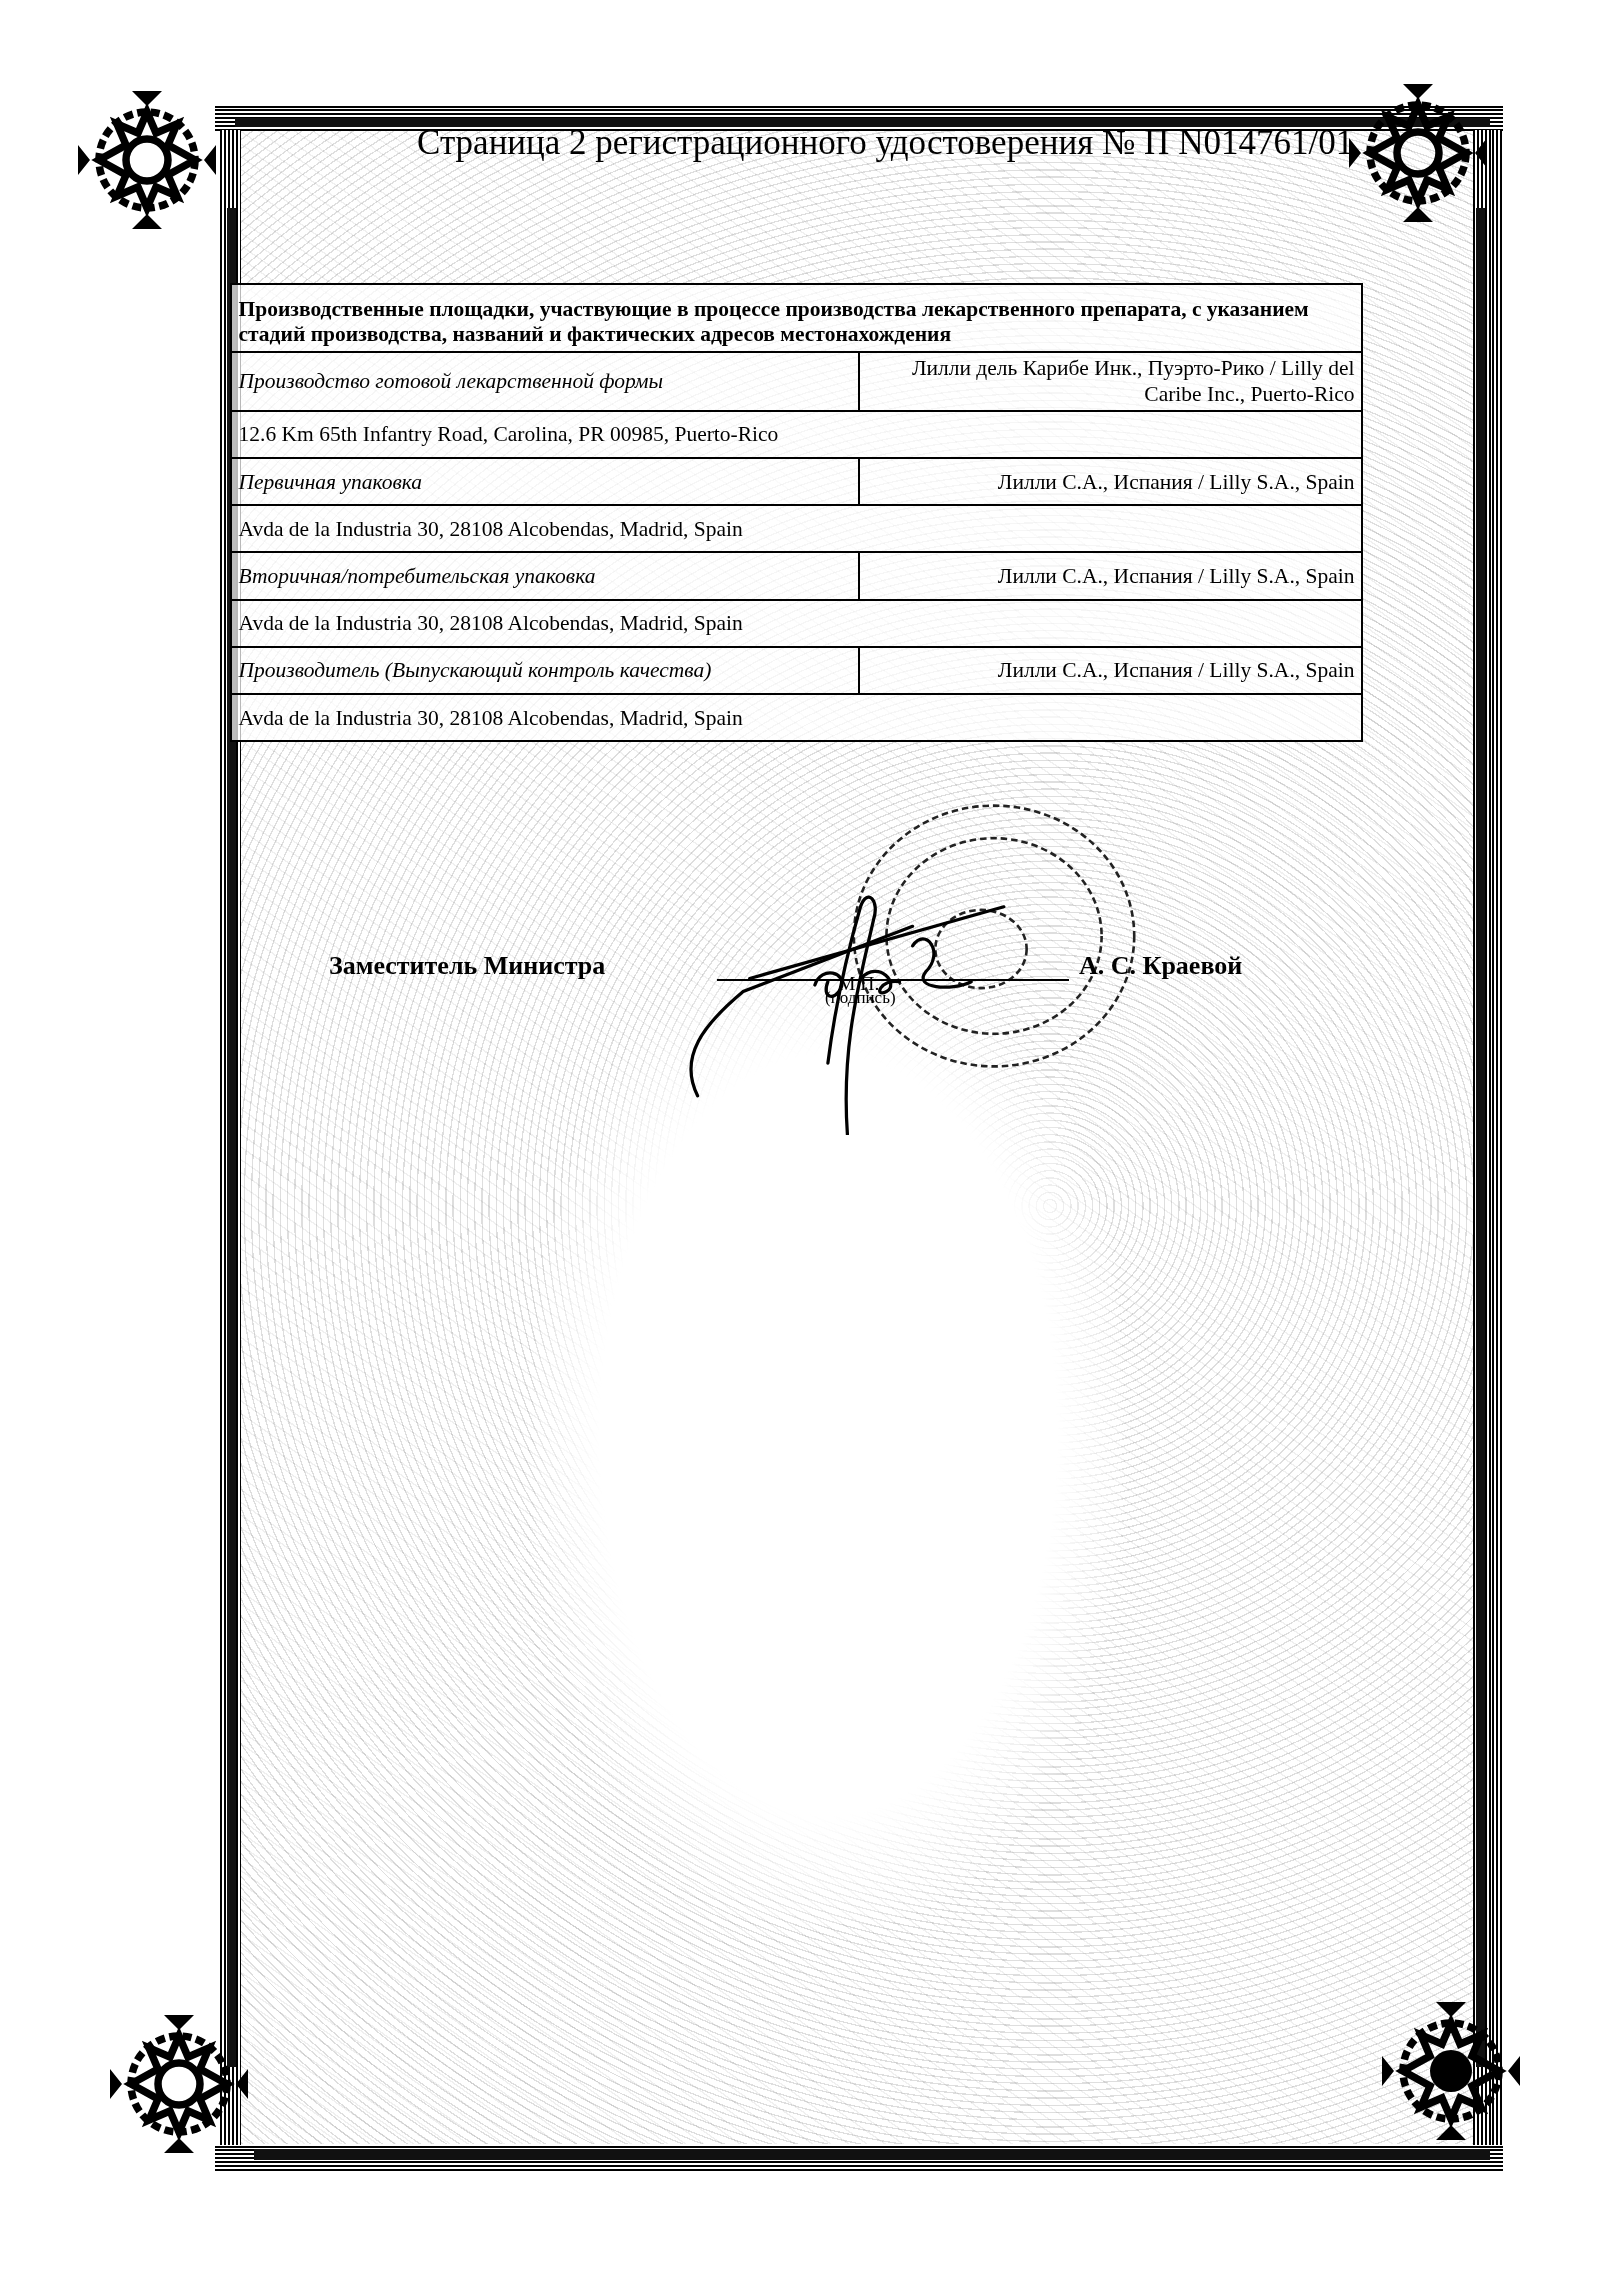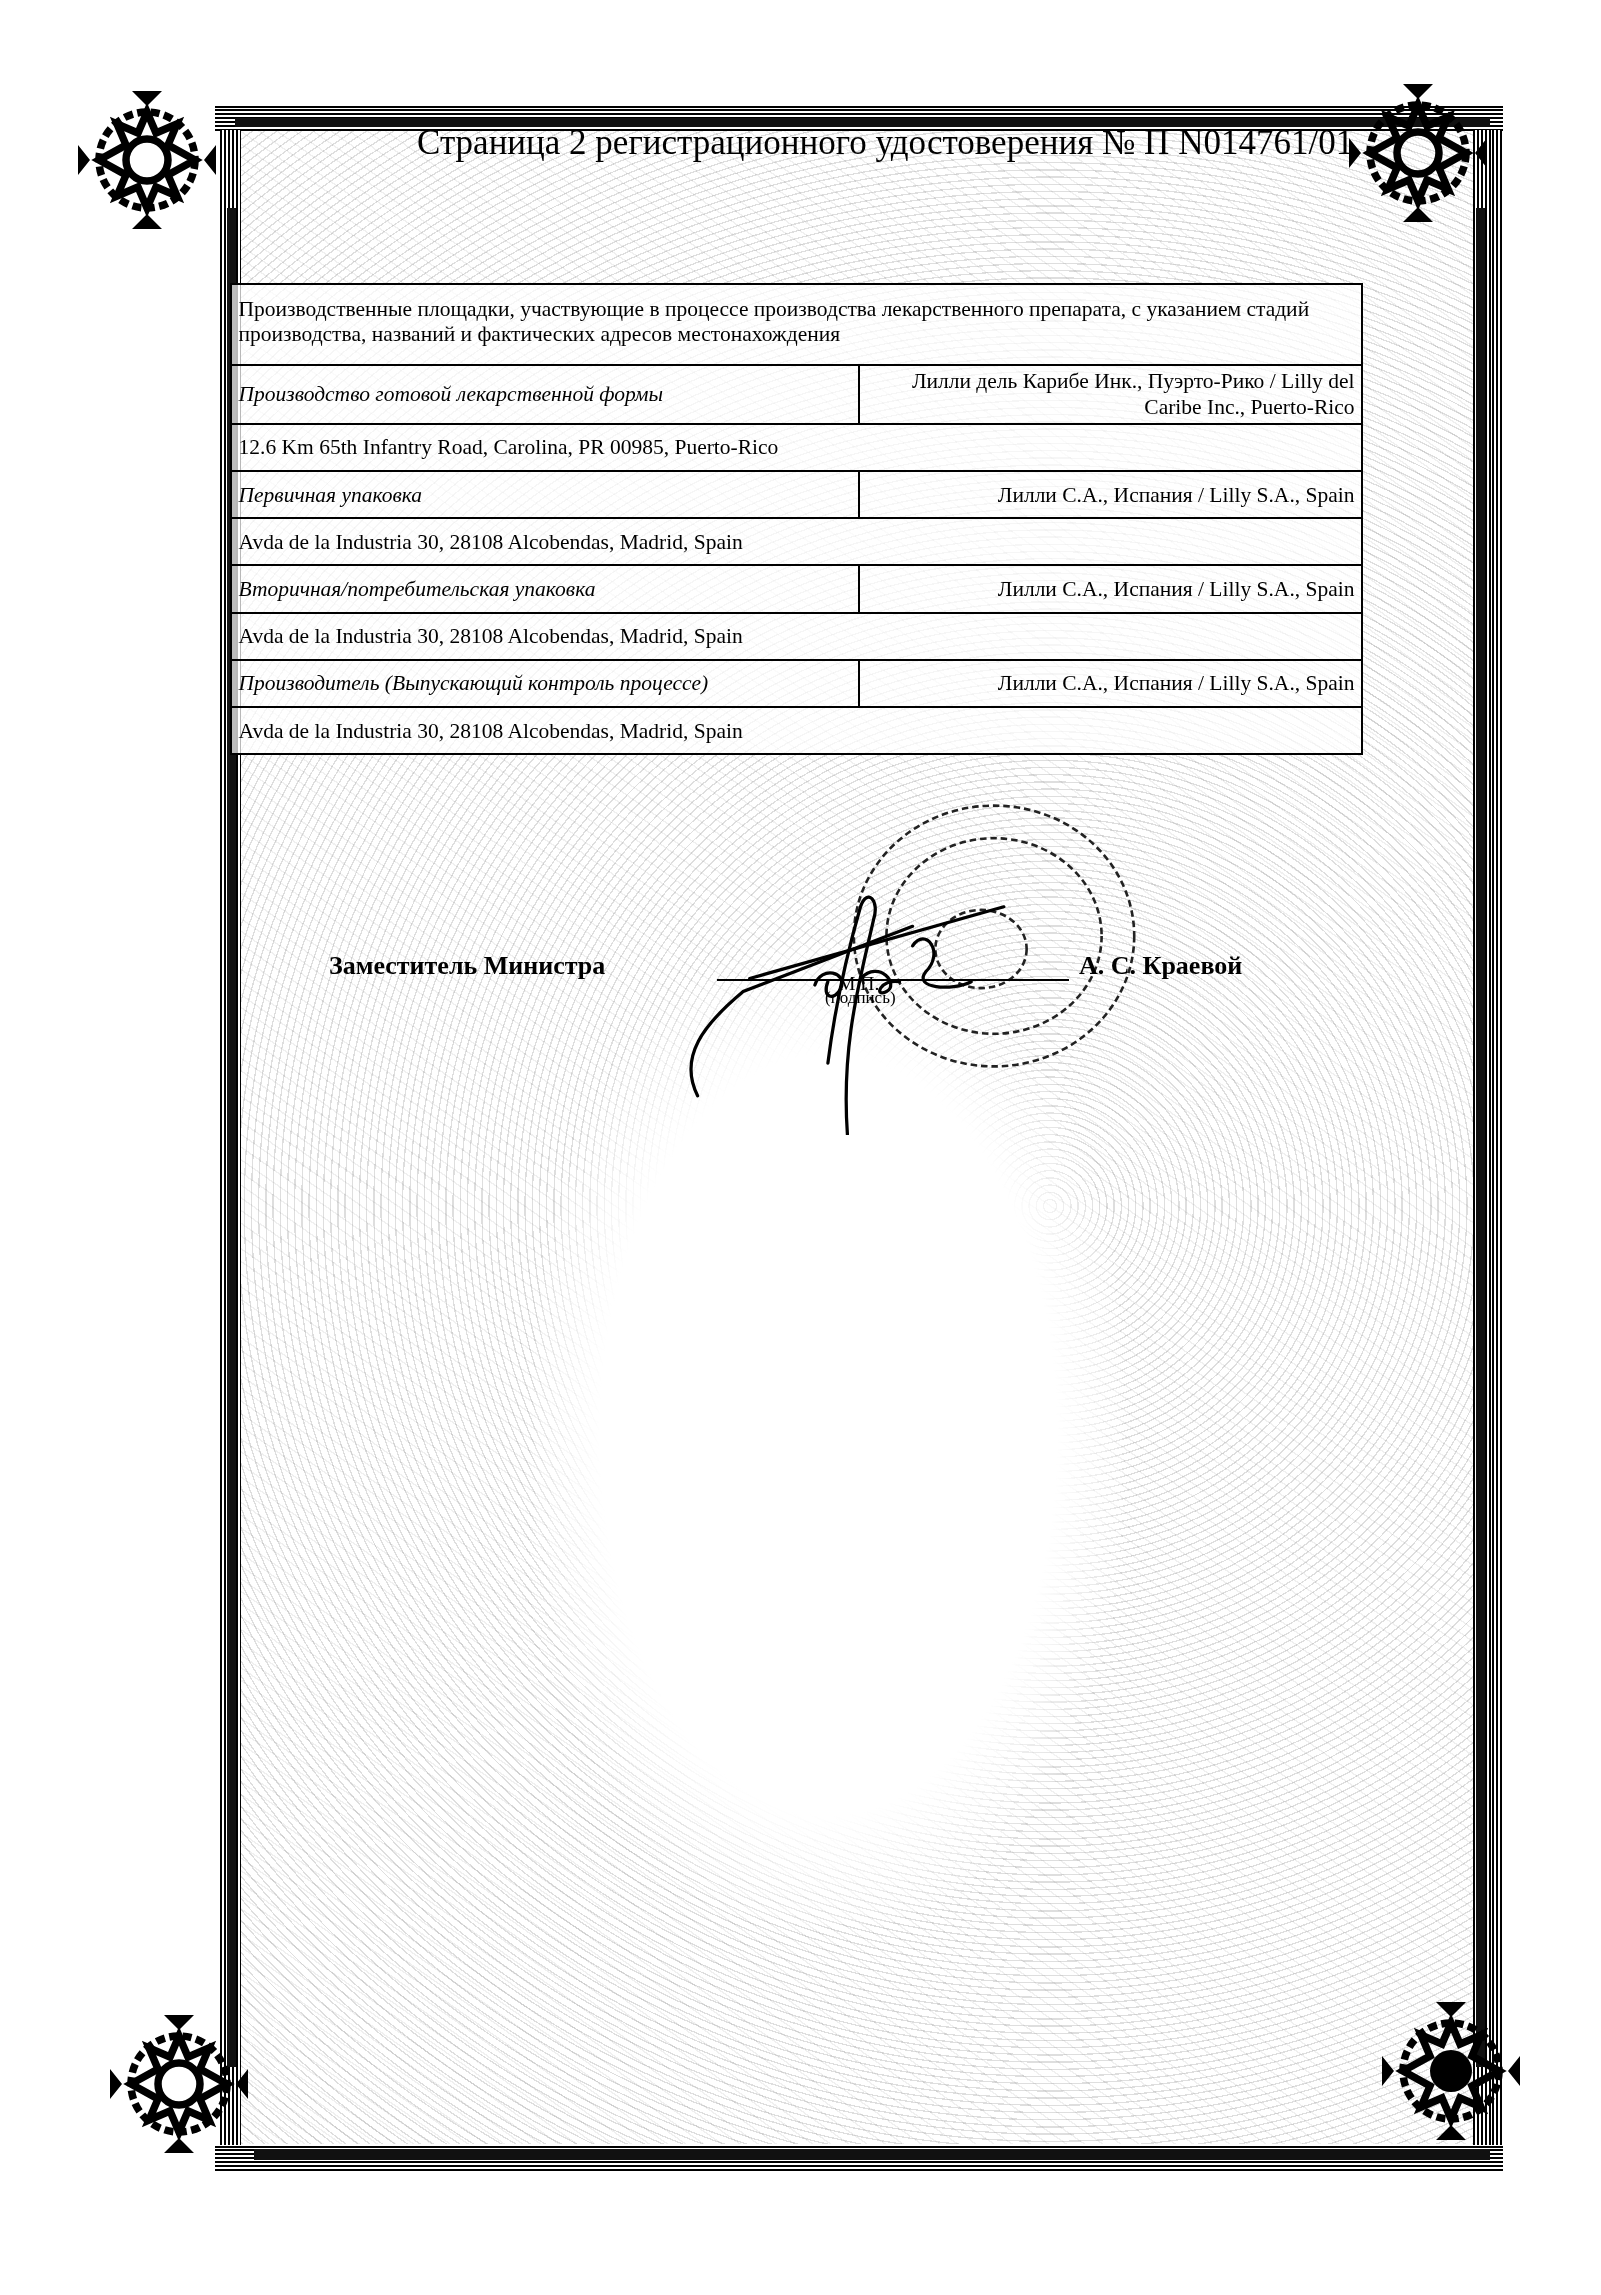--- a/index.html
+++ b/index.html
@@ -23,21 +23,21 @@
   .frame-left .dark{position:absolute;top:78px;bottom:78px;left:6.5px;width:9px;background:#111;}
   .frame-right{position:absolute;left:1473px;top:130px;width:29px;height:2015px;
     background:repeating-linear-gradient(90deg,#000 0 2px,#fff 2px 3.9px);}
   .frame-right .dark{position:absolute;top:78px;bottom:78px;left:2.6px;width:9px;background:#111;}
   .rosette{position:absolute;width:150px;height:150px;}
   .rosette svg{width:100%;height:100%;}
   .page-title{position:absolute;left:417px;top:123px;font-size:35px;white-space:nowrap;}
   table.sites{position:absolute;left:230px;top:283px;width:1133px;border-collapse:collapse;
     background:rgba(255,255,255,0.72);}
   table.sites td{border:2px solid #000;padding:2.6px 6.5px;font-size:21.5px;line-height:26px;vertical-align:middle;}
-  table.sites td.hdr{font-weight:normal;font-size:21.5px;line-height:25px;padding-top:11.7px;padding-bottom:17px;}
+  table.sites td.hdr{font-weight:bold;font-size:21.5px;line-height:25px;padding-top:11.7px;padding-bottom:4px;}
   table.sites td.stage{font-style:italic;width:613px;height:40px;font-family:Liberation Serif, serif;}
   table.sites td.maker{height:40px;text-align:right;}
   table.sites td.addr{height:40px;}
   .sig-role{position:absolute;left:329px;top:951px;font-size:26px;font-weight:bold;white-space:nowrap;}
   .sig-line{position:absolute;left:717px;top:979px;width:352px;height:2px;background:#000;}
   .sig-name{position:absolute;left:1079px;top:951px;font-size:26px;font-weight:bold;white-space:nowrap;}
   .sig-caption{position:absolute;left:825px;top:988px;font-size:17px;white-space:nowrap;}
   .sig-mp{position:absolute;left:838px;top:973px;font-size:19.6px;white-space:nowrap;}
   .stamp{position:absolute;left:818px;top:799px;width:326px;height:274px;}
   .signature{position:absolute;left:665px;top:848px;width:417px;height:287px;}
@@ -124,21 +124,21 @@
     <td class="addr" colspan="2">Avda de la Industria 30, 28108 Alcobendas, Madrid, Spain</td>
   </tr>
   <tr>
     <td class="stage">Вторичная/потребительская упаковка</td>
     <td class="maker">Лилли С.А., Испания / Lilly S.A., Spain</td>
   </tr>
   <tr>
     <td class="addr" colspan="2">Avda de la Industria 30, 28108 Alcobendas, Madrid, Spain</td>
   </tr>
   <tr>
-    <td class="stage">Производитель (Выпускающий контроль процессе)</td>
+    <td class="stage">Производитель (Выпускающий контроль качества)</td>
     <td class="maker">Лилли С.А., Испания / Lilly S.A., Spain</td>
   </tr>
   <tr>
     <td class="addr" colspan="2">Avda de la Industria 30, 28108 Alcobendas, Madrid, Spain</td>
   </tr>
 </tbody>
   </table>
 
 <div class="stamp">
   <svg viewBox="0 0 500 420" width="326" height="274">

